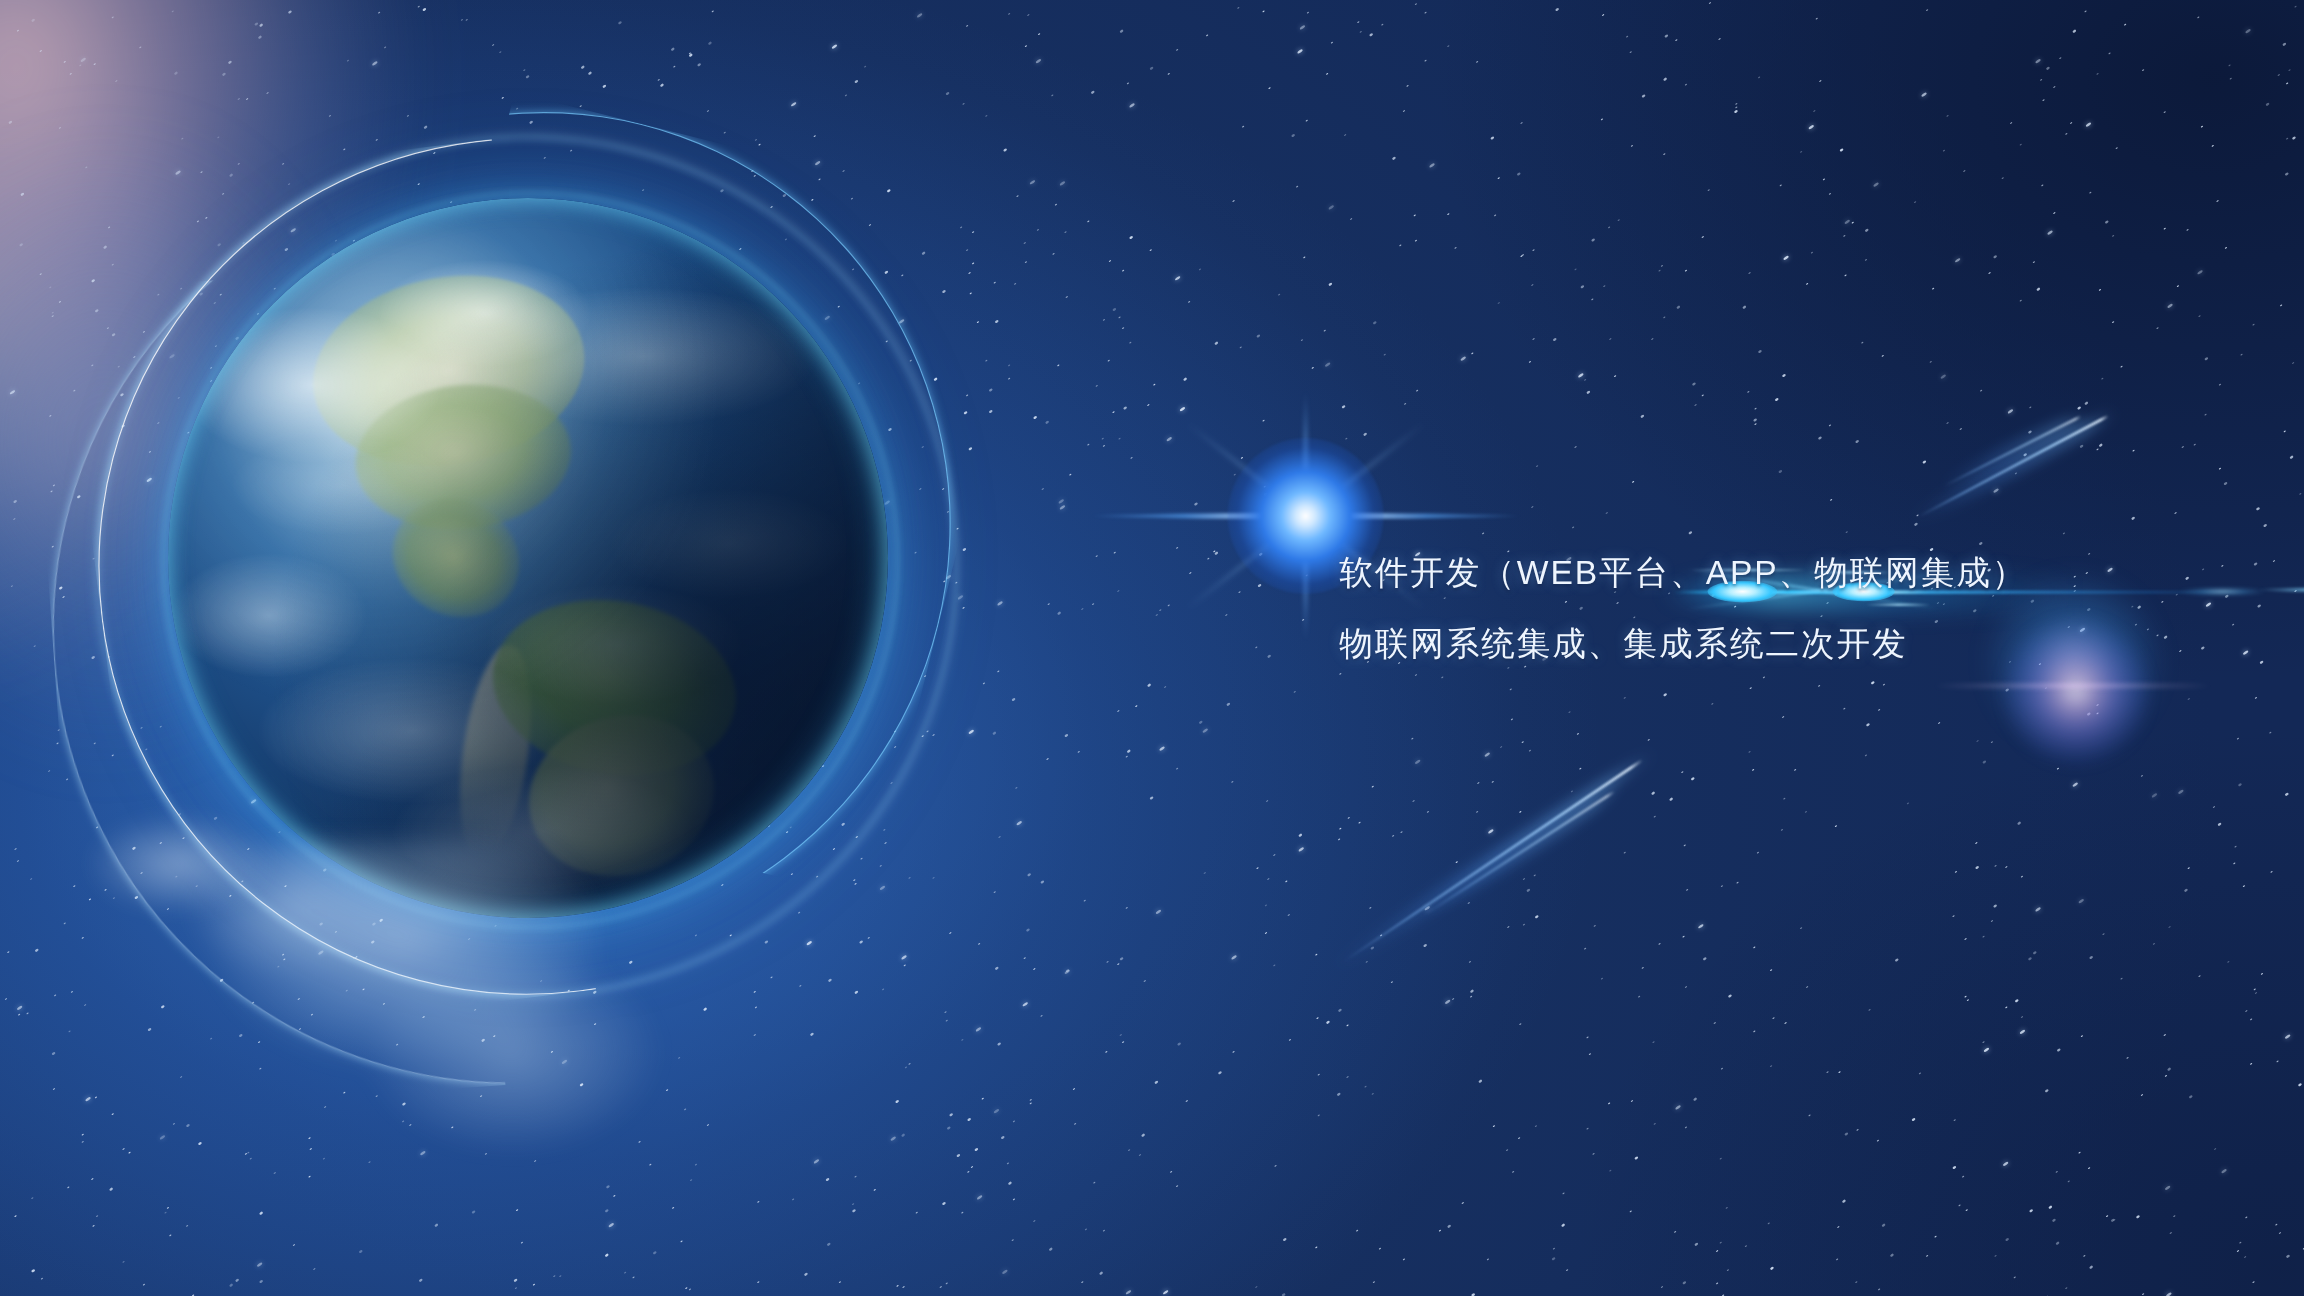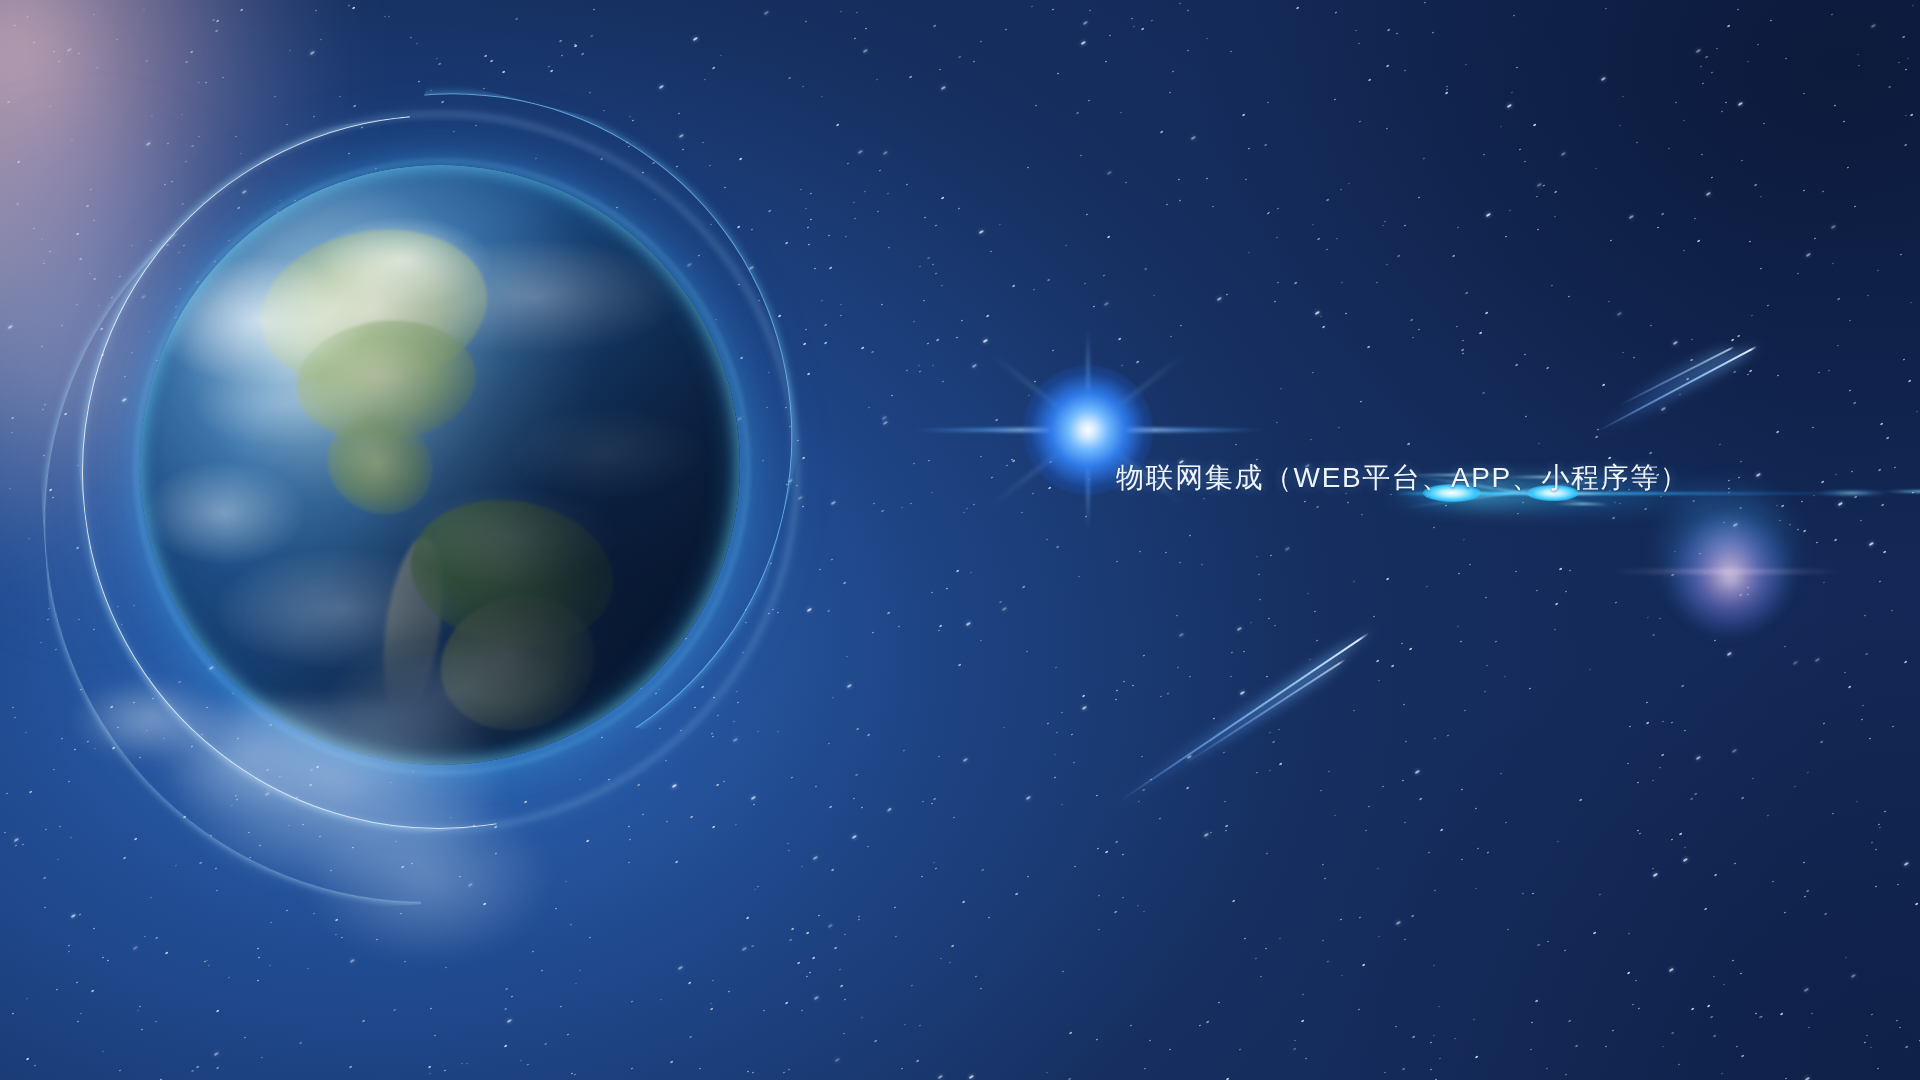--- a/index.html
+++ b/index.html
@@ -1765,16 +1765,17 @@
 
   <div id="flare-magenta">
     <div class="m-blue"></div>
     <div class="m-core"></div>
     <div class="m-ray"></div>
   </div>
 
   <div id="flare-small"></div>
 
   <div id="copy">
-    <div class="sub" id="sub1">物联网集成（WEB平台、APP、小程序等）</div>
+    <div class="sub" id="sub1">软件开发（WEB平台、APP、物联网集成）</div>
+    <div class="sub" id="sub2">物联网系统集成、集成系统二次开发</div>
   </div>
 
 </div>
 
 </body></html>

